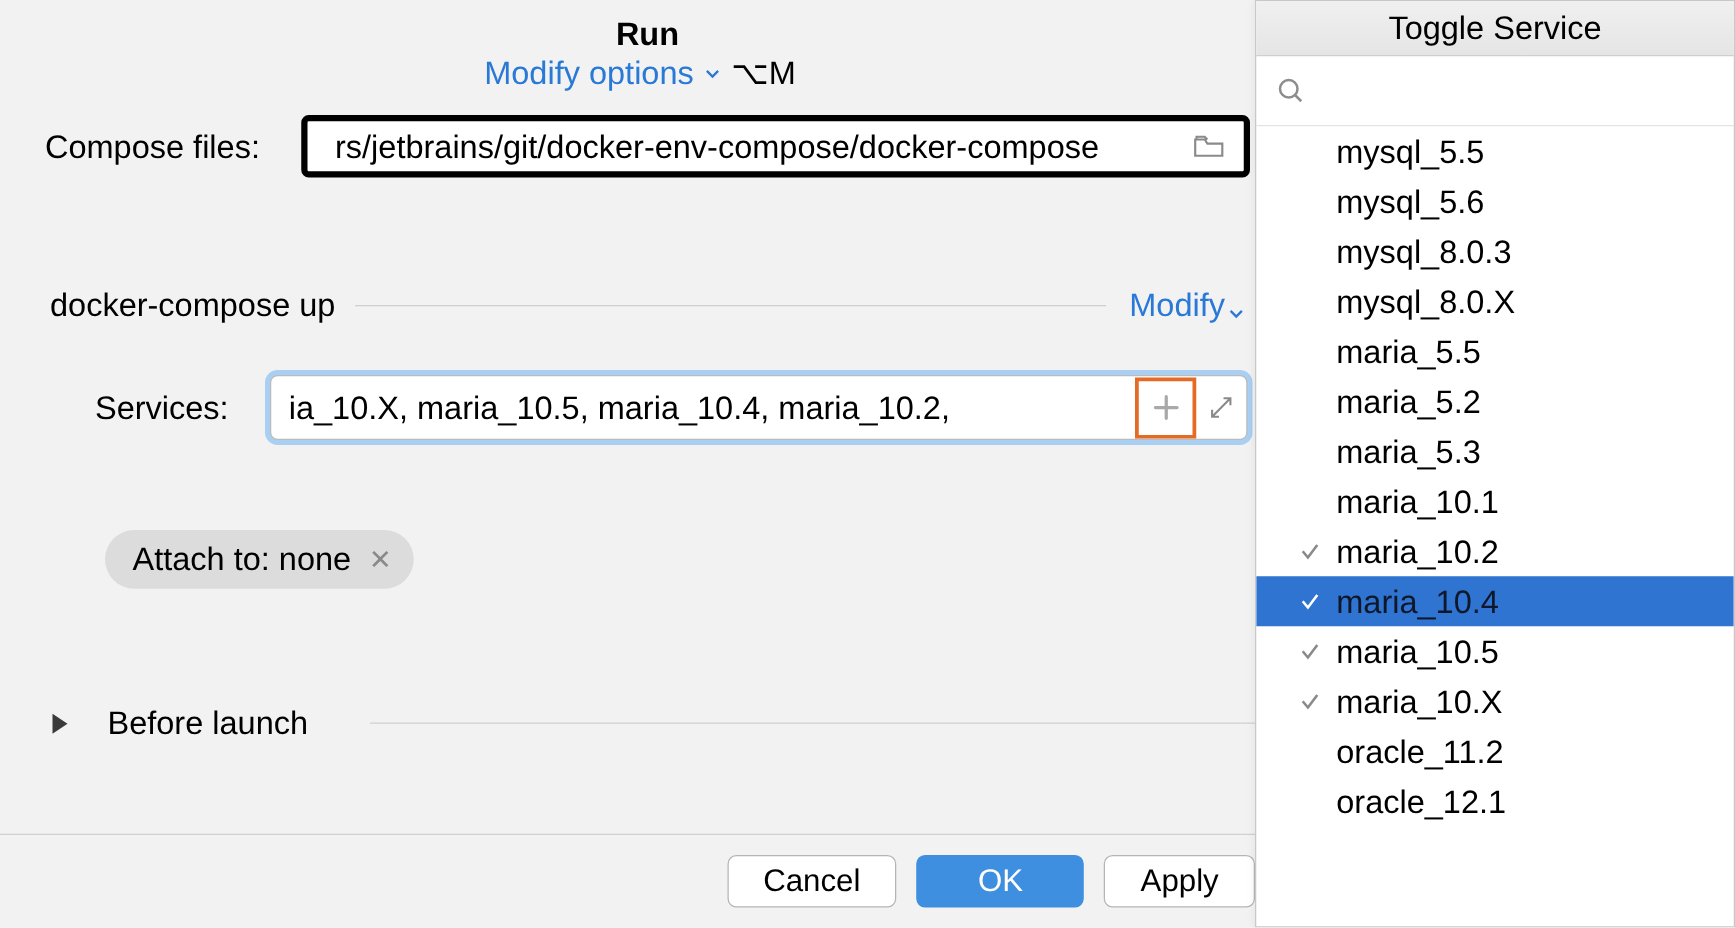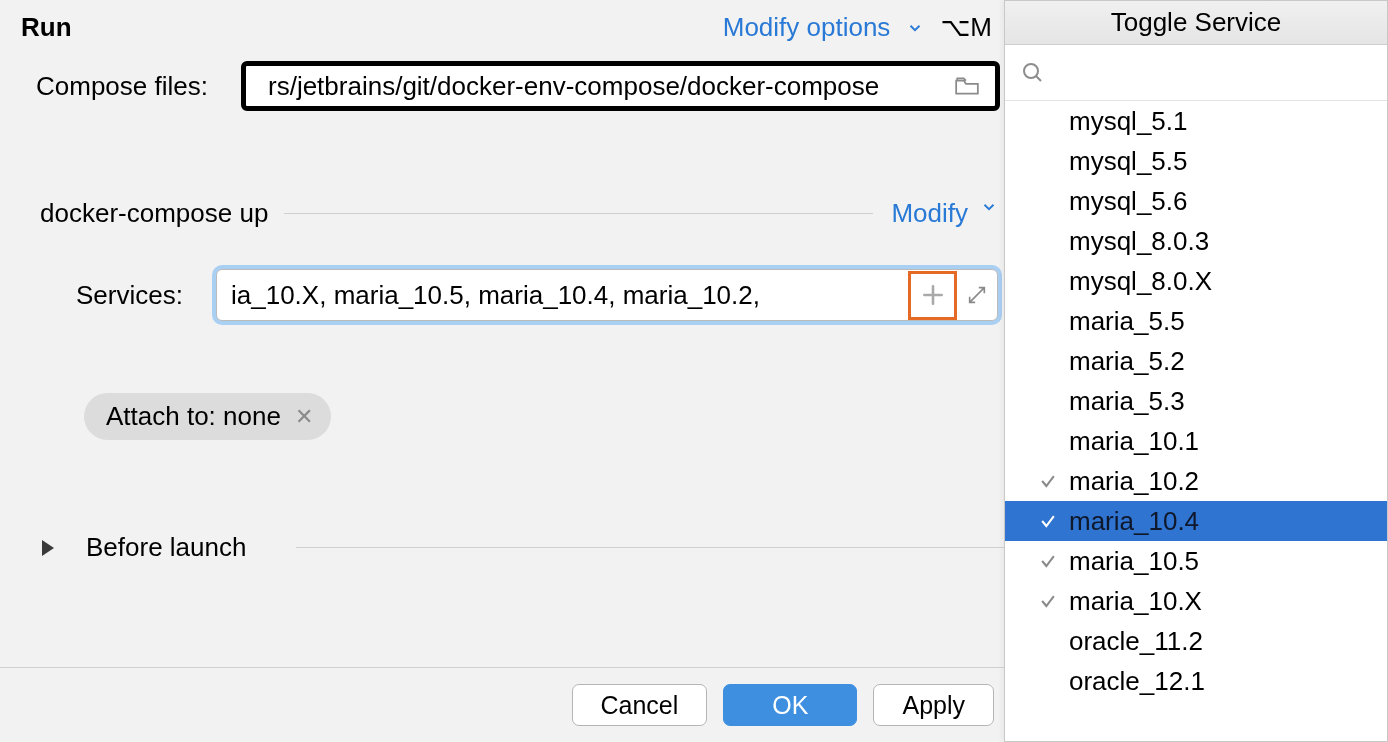--- a/index.html
+++ b/index.html
@@ -1,54 +1,54 @@
 <!DOCTYPE html>
 <html><head>
 <meta charset="utf-8">
 <style>
   * { box-sizing: border-box; margin: 0; padding: 0; }
   html, body { width: 1388px; height: 742px; font-family: -apple-system, "Helvetica Neue", Arial, sans-serif; font-size: 26px; color: #000; background: #f2f2f2; overflow: hidden; }
   .dialog { position: relative; width: 1388px; height: 742px; }
   .main-panel { position: absolute; left: 0; top: 0; width: 1004px; height: 742px; }
-  .header { display: flex; align-items: center; justify-content: space-between; padding: 12px 0 18px 21px; }
+  .header { display: flex; align-items: center; justify-content: space-between; padding: 12px 0 18px 32px; flex-direction: column; }
   .header-title { font-weight: 700; }
-  .header-right { display: flex; align-items: center; gap: 16px; padding-right: 12px; }
+  .header-right { display: flex; align-items: center; gap: 6px; padding-right: 12px; }
   .link { color: #2979d6; cursor: pointer; }
   .chevron-down { width: 18px; height: 18px; display: inline-block; }
   .chevron-down svg { display:block; }
   .shortcut { color: #000; letter-spacing: 0; }
 
   .form-row { display: flex; align-items: center; padding: 0 0 0 36px; margin-bottom: 18px; }
   .form-label { width: 205px; }
   .compose-field { flex: 1; display: flex; align-items: center; background: #fff; border: 5px solid #000000; border-radius: 6px; height: 50px; padding: 0 12px 0 22px; margin-right: 4px; }
   .compose-field input { flex: 1; border: none; outline: none; font-size: 26px; background: transparent; }
   .folder-icon { width: 32px; height: 28px; color: #8a8a8a; display:flex; align-items:center; justify-content:center; }
 
   .section-divider { display: flex; align-items: center; padding-left: 40px; margin-top: 87px; margin-bottom: 40px; }
   .section-label { white-space: nowrap; padding-right: 16px; }
   .hr { flex: 1; height: 1px; background: #cfcfcf; }
-  .modify-link { display:flex; align-items:flex-start; gap:12px; padding: 0 6px 0 18px; }
+  .modify-link { display:flex; align-items:flex-end; gap:0; padding: 0 6px 0 18px; }
 
   .services-row { display: flex; align-items: center; padding-left: 76px; }
   .services-label { width: 140px; }
   .services-field { flex: 1; display: flex; align-items: center; background: #fff; border: 1px solid #bbb; border-radius: 6px; height: 52px; box-shadow: 0 0 0 4px #a9cff3; margin-right: 6px; overflow: hidden; }
   .services-text { flex: 1; padding: 0 0 0 14px; white-space: nowrap; overflow: hidden; }
   .plus-btn { width: 49px; height: 49px; display: flex; align-items: center; justify-content: center; border: 3px solid #e46a26; margin: 0; background: #fff; }
   .plus-btn svg { color: #a9a9a9; }
   .expand-btn { width: 40px; display:flex; align-items:center; justify-content:center; color:#8a8a8a; }
 
   .chip-row { padding-left: 84px; margin-top: 72px; }
   .chip { display: inline-flex; align-items: center; background: #dcdcdc; border-radius: 24px; padding: 8px 18px 8px 22px; gap: 14px; }
   .chip-x { color: #8a8a8a; font-size: 22px; }
 
   .before-launch { display: flex; align-items: center; padding-left: 42px; margin-top: 92px; gap: 32px; }
   .tri { width: 0; height: 0; border-top: 8px solid transparent; border-bottom: 8px solid transparent; border-left: 12px solid #3a3a3a; }
   .bl-hr { flex:1; height:1px; background:#cfcfcf; margin-left: 18px; }
 
-  .button-bar { position: absolute; left: 0; bottom: 0; width: 1004px; height: 75px; border-top: 1px solid #d0d0d0; display: flex; align-items: center; justify-content: flex-end; padding-right: 10px; gap: 16px; }
+  .button-bar { position: absolute; left: 0; bottom: 0; width: 1004px; height: 75px; border-top: 1px solid #d0d0d0; display: flex; align-items: center; justify-content: flex-end; gap: 16px; }
   .btn { height: 42px; border-radius: 7px; border: 1px solid #b5b5b5; background: #fff; padding: 0 28px; font-size: 25px; cursor: pointer; }
   .btn.primary { background: #3e8fe0; border-color: #3e8fe0; color: #fff; padding: 0 48px; }
 
   
   .popup { position: absolute; left: 1004px; top: 0; width: 384px; height: 742px; background: #fff; border: 1px solid #c8c8c8; box-shadow: -3px 0 5px rgba(0,0,0,0.04); display:flex; flex-direction:column; }
   .popup-header { height: 44px; background: linear-gradient(#f0f0f0,#e5e5e5); border-bottom: 1px solid #cfcfcf; display:flex; align-items:center; justify-content:center; font-weight: 400; }
   .popup-search { height: 56px; display:flex; align-items:center; padding: 0 16px; border-bottom: 1px solid #e4e4e4; gap: 10px; }
   .popup-search svg { color: #8d8d8d; }
   .popup-search input { flex:1; border:none; outline:none; font-size:24px; }
   .popup-list { flex:1; overflow:hidden; }
@@ -144,24 +144,20 @@
     <div class="popup-search">
       <svg viewBox="0 0 24 24" width="24" height="24">
           <circle cx="10" cy="10" r="7" fill="none" stroke="currentColor" stroke-width="2"></circle>
           <path d="M20 20l-5-5" stroke="currentColor" stroke-width="2"></path>
         </svg>
       <input type="text" placeholder="" style="">
     </div>
     <div class="popup-list" id="popup-list">
         <div class="popup-item">
           <span class="check"></span>
-          <span class="label">mysql_5.1</span>
-        </div>
-        <div class="popup-item">
-          <span class="check"></span>
           <span class="label">mysql_5.5</span>
         </div>
         <div class="popup-item">
           <span class="check"></span>
           <span class="label">mysql_5.6</span>
         </div>
         <div class="popup-item">
           <span class="check"></span>
           <span class="label">mysql_8.0.3</span>
         </div>

